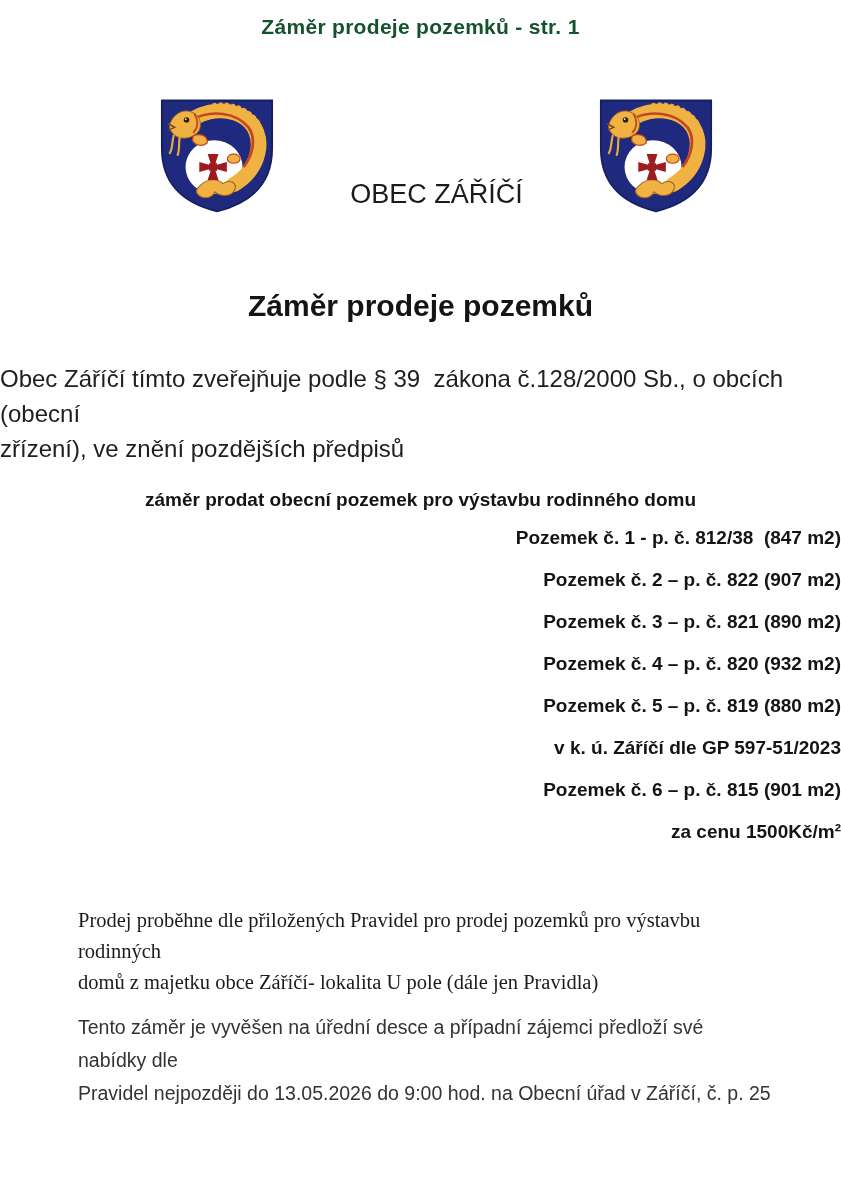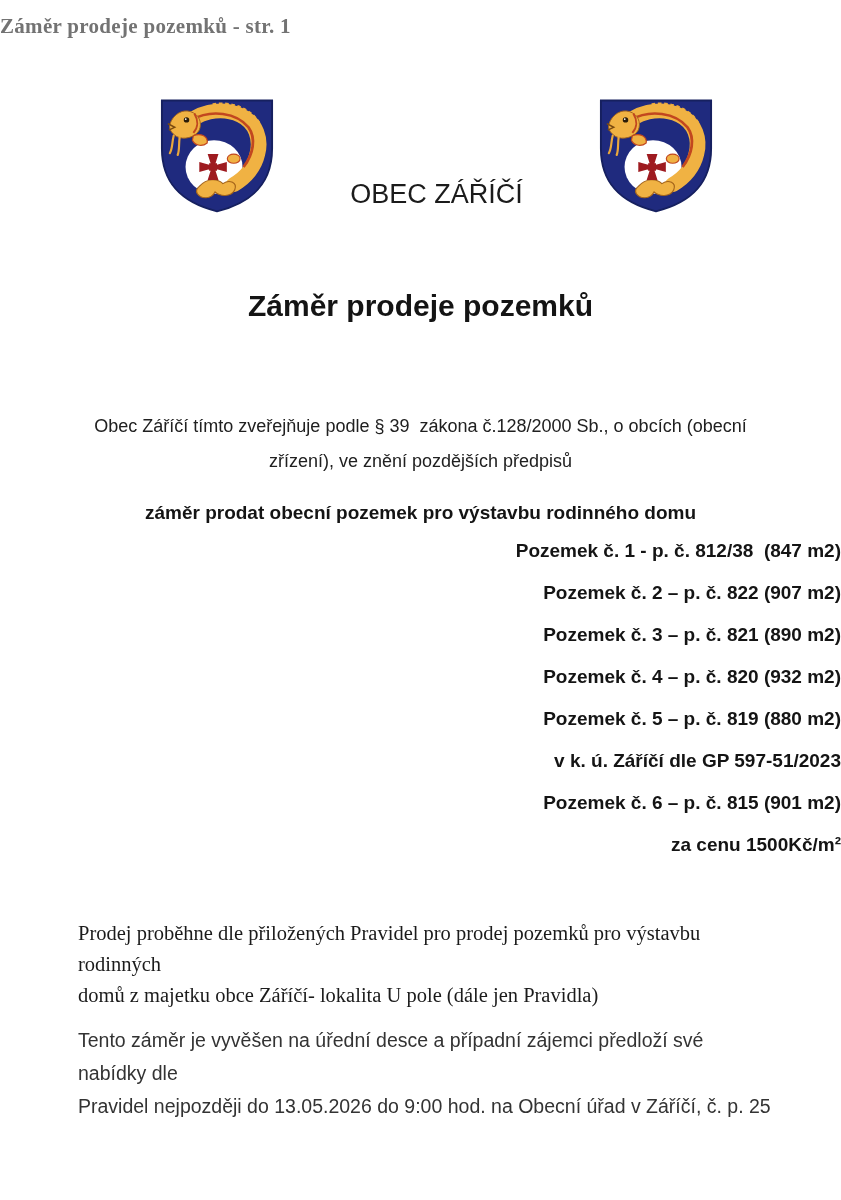--- a/index.html
+++ b/index.html
@@ -3,41 +3,41 @@
 <meta charset="utf-8">
 <title>Záměr prodeje pozemků - str. 1</title>
 <style>
   * { margin:0; padding:0; box-sizing:border-box; }
   html, body { background:#ffffff; }
   .page {
     width:841px; height:1200px; margin:0 auto; background:#ffffff;
     font-family:"Liberation Sans", sans-serif; color:#1c1c1c; overflow:hidden;
   }
   .header-title {
-    padding-top:13px; 
-    font-family:Liberation Serif, serif; font-weight:bold;
+    padding-top:13px; text-align:center;
+    font-family:Liberation Sans, sans-serif; font-weight:bold;
     font-size:21px; line-height:27px; letter-spacing:0.3px;
-    color:#737373;
+    color:#14532d;
   }
   .emblem-row {
     margin-top:55px; padding:0 126px 0 158px; height:120px;
     display:flex; justify-content:flex-start; align-items:flex-end;
   }
   .emblem { width:118px; height:120px; flex:0 0 auto; }
   .org-name {
     flex:1 1 auto; text-align:center; padding-bottom:4px;
     font-size:27px; line-height:34px; color:#1b1b1b;
   }
   .doc-title {
     margin-top:72px; text-align:center;
     font-size:30px; line-height:38px; font-weight:700; color:#141414;
   }
   .intro {
-    margin-top:84px; text-align:center; white-space:pre-wrap;
-    font-size:18px; line-height:35px; color:#202020;
+    margin-top:36px; text-align:left; white-space:pre-wrap;
+    font-size:24px; line-height:35px; color:#202020;
   }
   .subject {
     margin-top:16px; text-align:center;
     font-size:19px; line-height:35px; font-weight:700; color:#141414;
   }
   .plot-list { text-align:right; font-size:19px; font-weight:700; color:#141414; }
   .plot-list > div { line-height:42px; white-space:pre; }
   .rules-para {
     margin:52px 70px 0 78px; white-space:pre-wrap;
     font-family:"Liberation Serif", serif;

